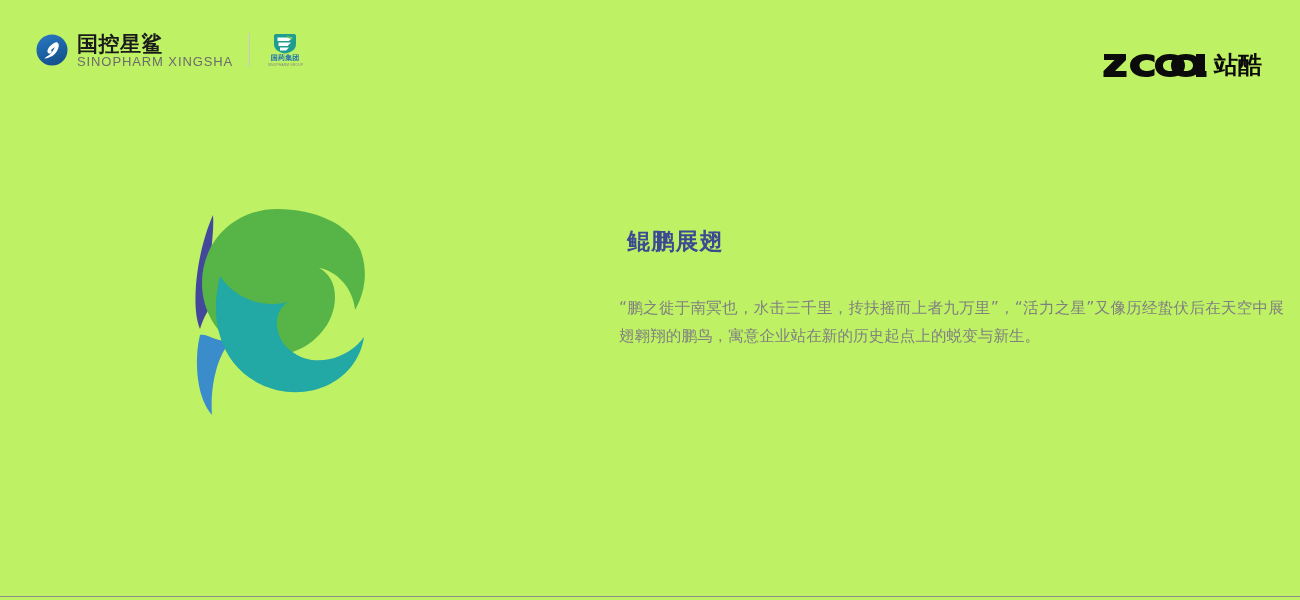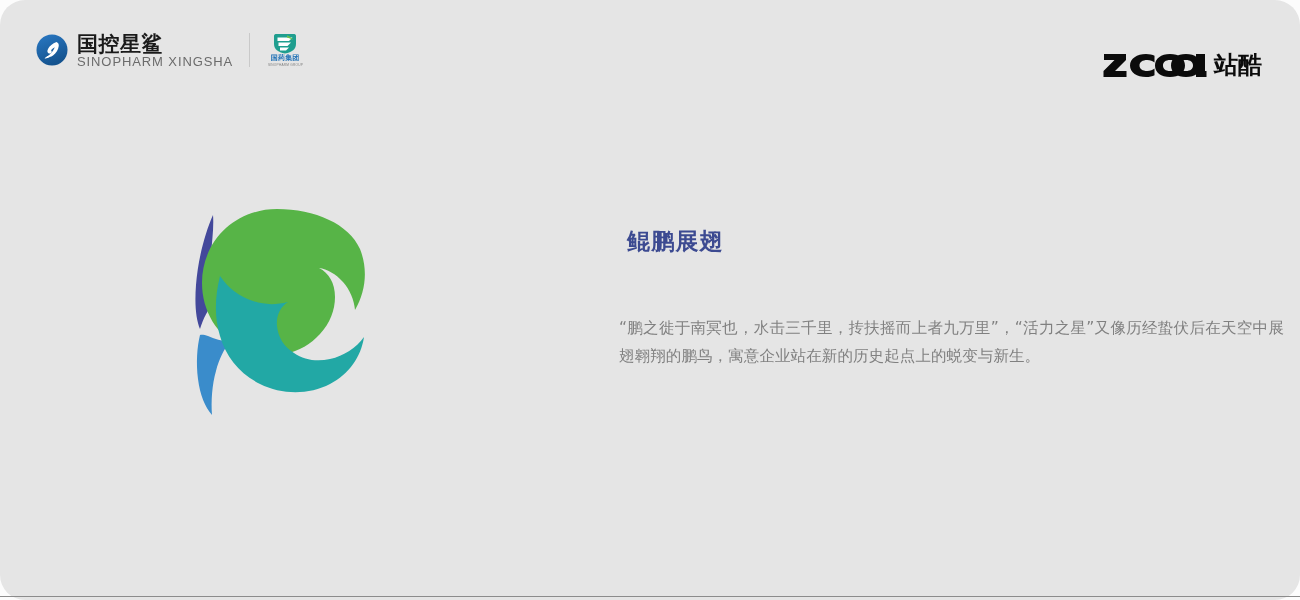--- a/index.html
+++ b/index.html
@@ -13,23 +13,22 @@
     background: #fcfcfc;
     font-family: "Liberation Sans", "DejaVu Sans", sans-serif;
     overflow: hidden;
     position: relative;
   }
 
   .slide {
     position: relative;
     width: 1300px;
     height: 600px;
-    background: #e5e5e5;
+    background: #bef264;
     box-sizing: border-box;
-    border-radius: 25px;
   }
 
   
   .header {
     position: absolute;
     top: 0;
     left: 0;
     width: 1300px;
     height: 92px;
   }
@@ -179,21 +178,21 @@
     font-size: 23px;
     font-weight: bold;
     color: #3c4a91;
     letter-spacing: 1.2px;
     line-height: 30px;
     margin: 8px;
     white-space: nowrap;
   }
 
   .copy-body {
-    margin: 58px 0 0 0;
+    margin: 38px 0 0 0;
     font-family: "DejaVu Sans", "Liberation Sans", sans-serif;
     font-size: 15.5px;
     font-weight: normal;
     color: #808080;
     line-height: 28px;
     letter-spacing: 0.1px;
     width: 665px;
     text-align: justify;
   }
 

